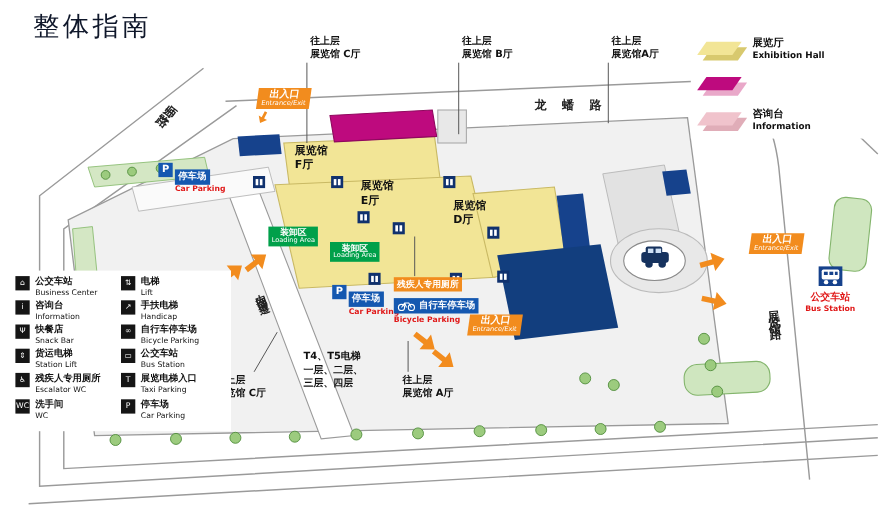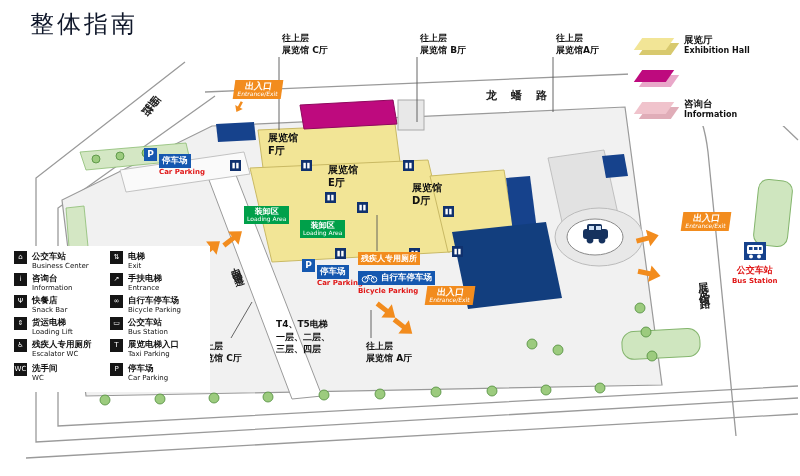--- a/index.html
+++ b/index.html
@@ -317,21 +317,21 @@
       <span class="leg-icon">Ψ</span>
       <span>
           <div class="leg-zh">快餐店</div>
           <div class="leg-en">Snack Bar</div>
         </span>
     </div>
     <div class="leg-row" style="left:4px;top:71px">
       <span class="leg-icon">⇕</span>
       <span>
           <div class="leg-zh">货运电梯</div>
-          <div class="leg-en">Loading Lift</div>
+          <div class="leg-en">Station Lift</div>
         </span>
     </div>
     <div class="leg-row" style="left:4px;top:93px">
       <span class="leg-icon">♿</span>
       <span>
           <div class="leg-zh">残疾人专用厕所</div>
           <div class="leg-en">Escalator WC</div>
         </span>
     </div>
     <div class="leg-row" style="left:4px;top:117px">
@@ -339,28 +339,28 @@
       <span>
           <div class="leg-zh">洗手间</div>
           <div class="leg-en">WC</div>
         </span>
     </div>
 
     <div class="leg-row" style="left:100px;top:5px">
       <span class="leg-icon">⇅</span>
       <span>
           <div class="leg-zh">电梯</div>
-          <div class="leg-en">Exit</div>
+          <div class="leg-en">Lift</div>
         </span>
     </div>
     <div class="leg-row" style="left:100px;top:27px">
       <span class="leg-icon">↗</span>
       <span>
           <div class="leg-zh">手扶电梯</div>
-          <div class="leg-en">Entrance</div>
+          <div class="leg-en">Handicap</div>
         </span>
     </div>
     <div class="leg-row" style="left:100px;top:49px">
       <span class="leg-icon">∞</span>
       <span>
           <div class="leg-zh">自行车停车场</div>
           <div class="leg-en">Bicycle Parking</div>
         </span>
     </div>
     <div class="leg-row" style="left:100px;top:71px">

